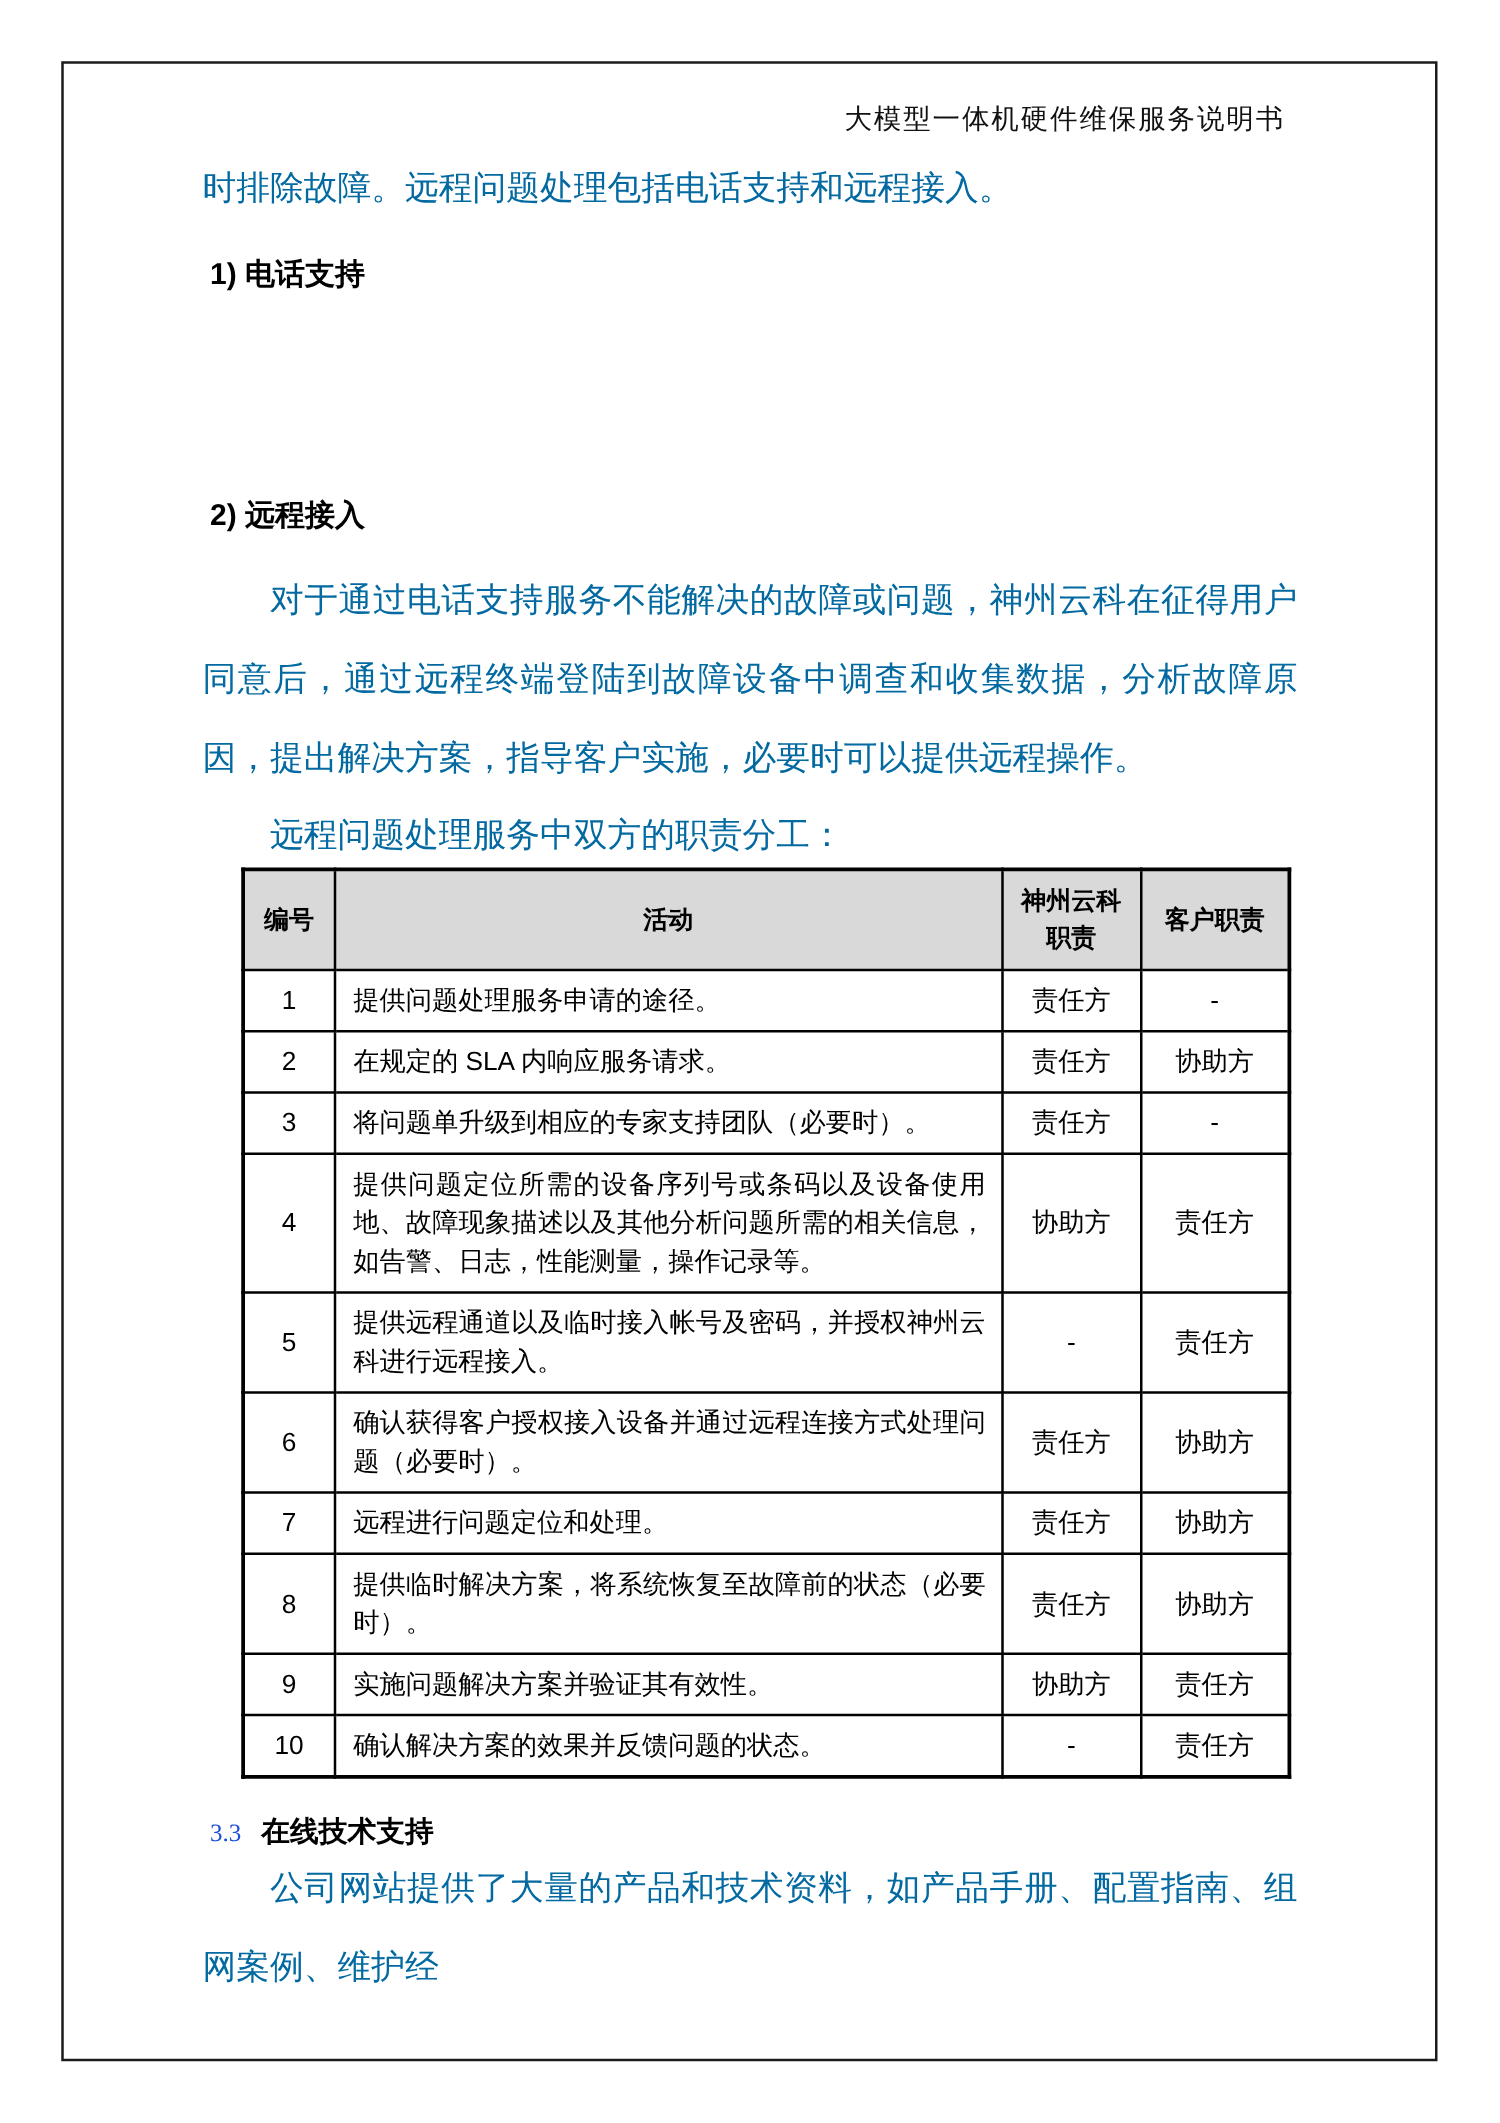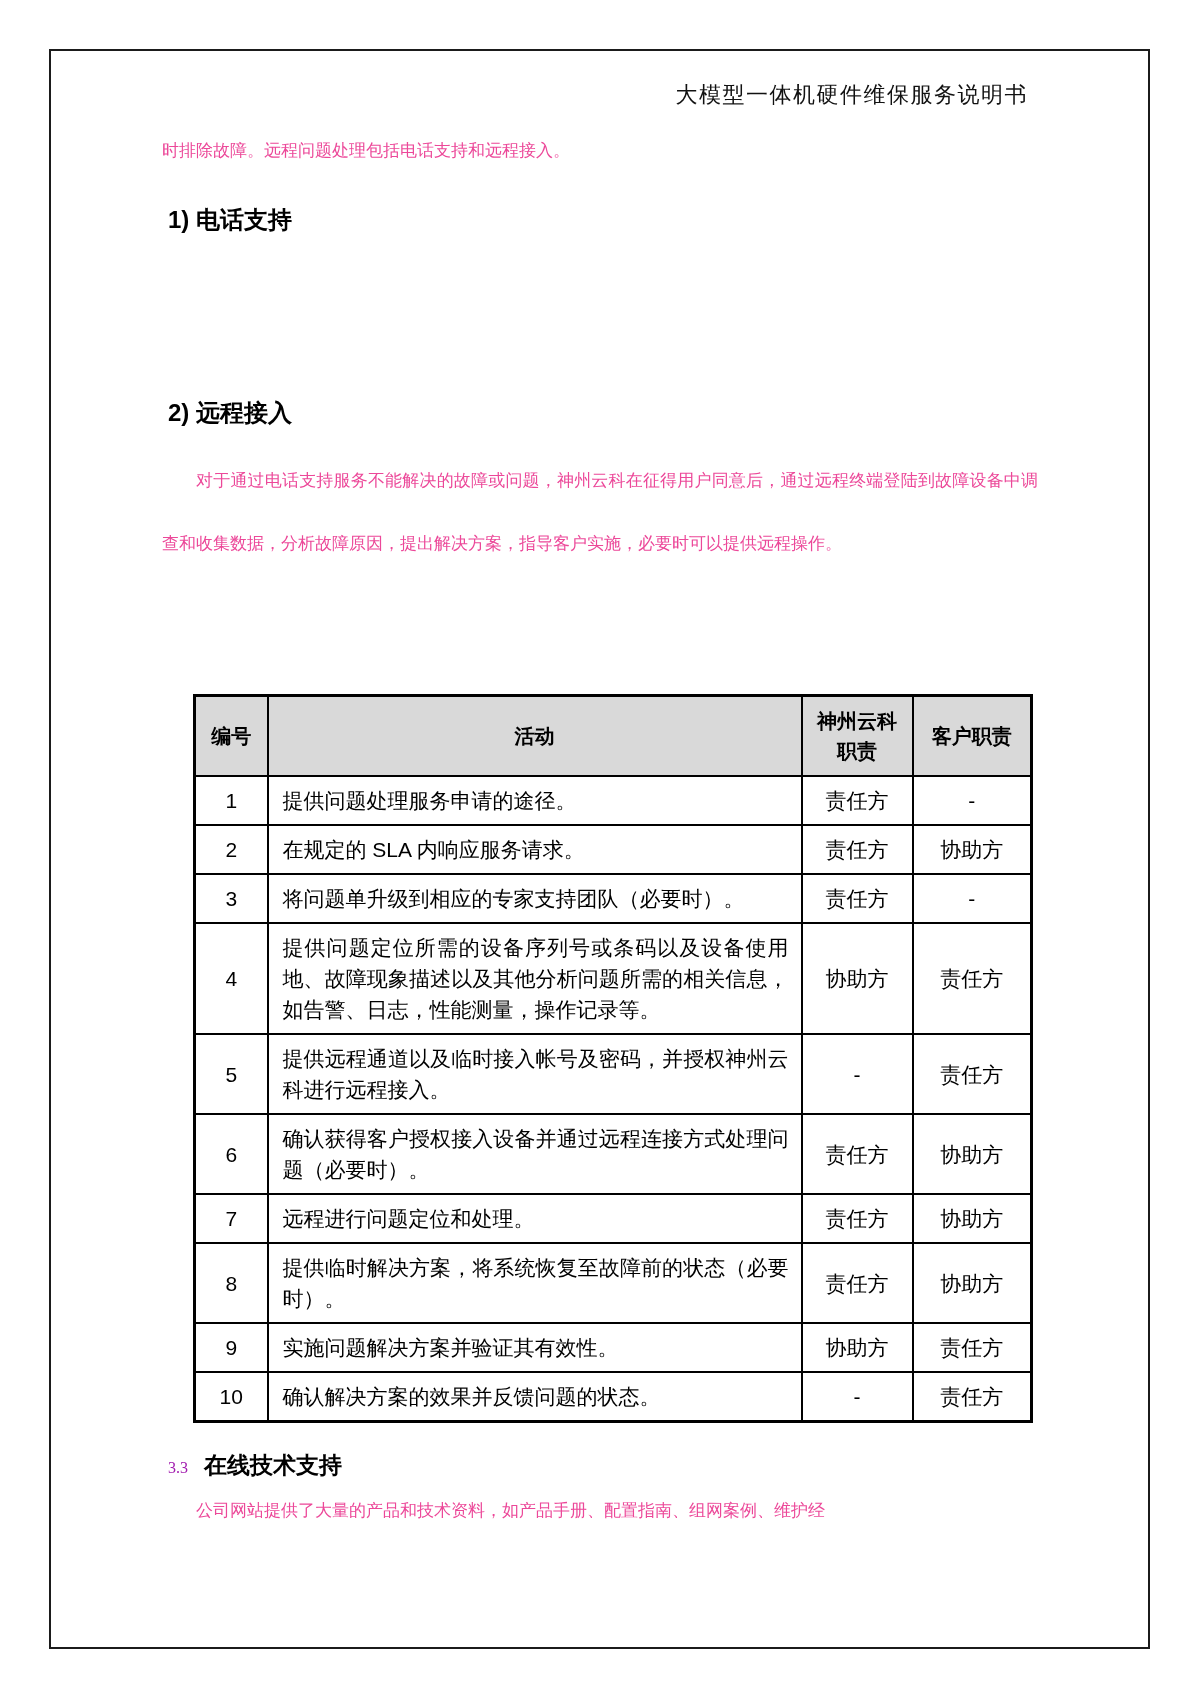--- a/index.html
+++ b/index.html
@@ -11,21 +11,21 @@
     position:absolute; left:49px; top:49px; width:1101px; height:1600px;
     border:2px solid #1b1b1b; box-sizing:border-box;
   }
   .running-header {
     position:absolute; top:80px; right:172px;
     font-family:"Liberation Serif", serif; font-size:22px; letter-spacing:1.5px;
     color:#111;
   }
   .para {
     position:absolute; left:162px; width:876px; margin:0;
-    font-size:17px; line-height:63px; text-align:justify; color:#ec4899;
+    font-size:27px; line-height:63px; text-align:justify; color:#0369a1;
   }
   .indent { text-indent:2em; }
   .blockhead {
     position:absolute; left:168px; margin:0;
     font-size:24px; font-weight:bold; line-height:30px; color:#000;
   }
   table.resp {
     position:absolute; left:193px; top:694px; width:837px;
     border-collapse:collapse; table-layout:fixed;
     border:3px solid #000;
@@ -36,21 +36,21 @@
     background:#d9d9d9; font-size:20px; font-weight:bold;
     line-height:30px; padding:9px 4px; text-align:center; vertical-align:middle;
   }
   .resp td {
     font-size:21px; line-height:31px; padding:8px 6px;
     text-align:center; vertical-align:middle; background:#fff;
   }
   .resp td.act { text-align:justify; padding:8px 12px 8px 14px; }
   .owner-line { display:block; }
   .sec-head { position:absolute; left:168px; top:1450px; white-space:nowrap; }
-  .sec-num  { font-family:"Liberation Serif", serif; font-size:16px; color:#a21caf; }
+  .sec-num  { font-family:"Liberation Serif", serif; font-size:20px; color:#1d4ed8; }
   .sec-title{ font-size:23px; font-weight:bold; margin-left:16px; color:#000; }
   .page-footer {
     position:absolute; left:0; right:0; top:1582px; text-align:center;
     font-family:"Liberation Serif", serif; font-size:20px; color:#000;
   }
   .page-footer .num { font-weight:bold; }
   .page-footer .sep { font-weight:normal; padding:0 8px; }
 </style>
 </head>
 <body>
@@ -63,20 +63,21 @@
 
   <p class="para" style="top:119px;">时排除故障。远程问题处理包括电话支持和远程接入。</p>
 
   <h3 class="blockhead" style="top:205px;">1) 电话支持</h3>
 
 
   <h3 class="blockhead" style="top:398px;">2) 远程接入</h3>
 
   <p class="para indent" style="top:449px;">对于通过电话支持服务不能解决的故障或问题，神州云科在征得用户同意后，通过远程终端登陆到故障设备中调查和收集数据，分析故障原因，提出解决方案，指导客户实施，必要时可以提供远程操作。</p>
 
+  <p class="para indent" style="top:637px;">远程问题处理服务中双方的职责分工：</p>
 
   <table class="resp">
     <colgroup>
       <col style="width:73px">
       <col style="width:534px">
       <col style="width:111px">
       <col style="width:119px">
     </colgroup>
     <thead>
       <tr>

